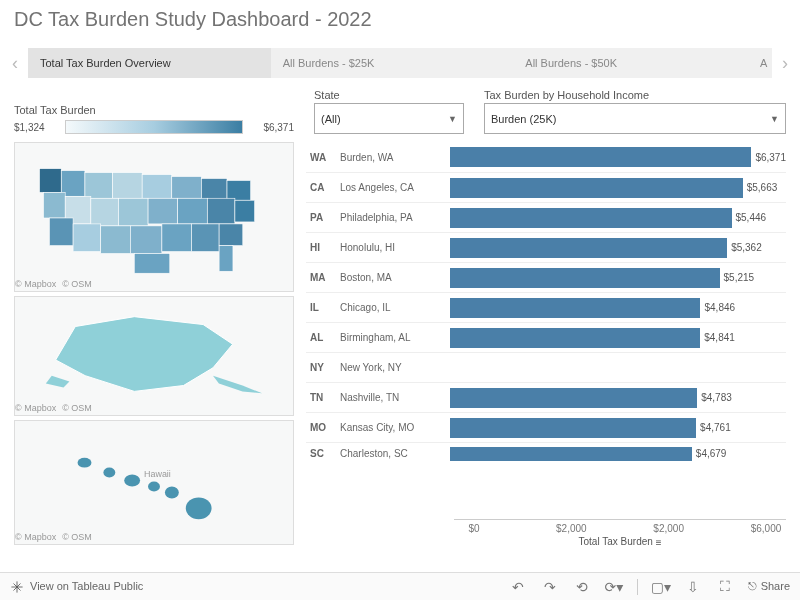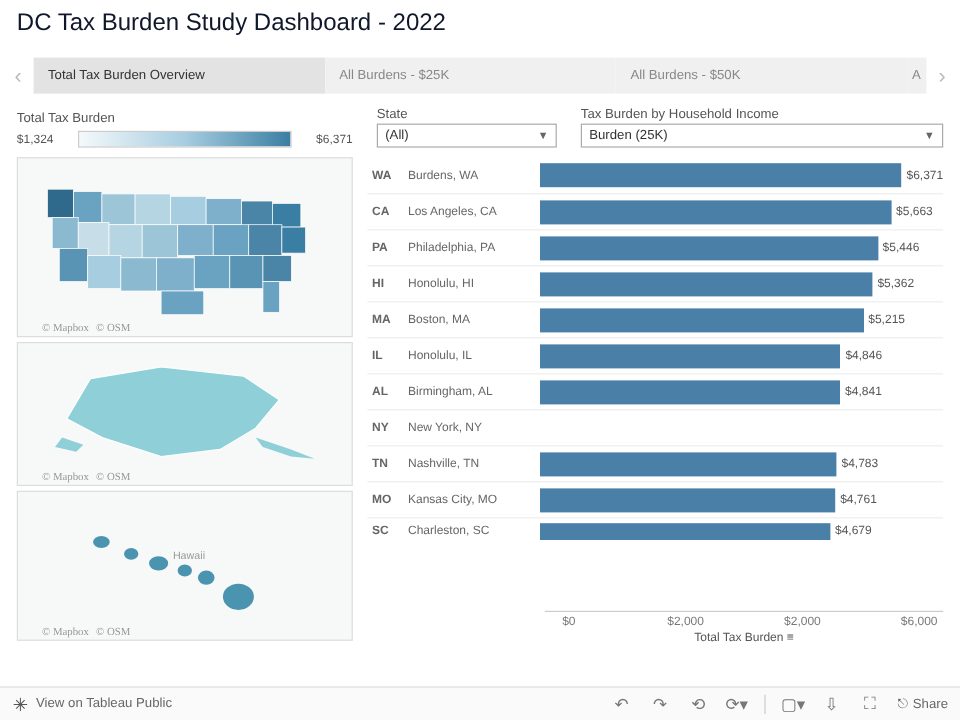--- a/index.html
+++ b/index.html
@@ -1,40 +1,40 @@
 <!DOCTYPE html>
 <html><head>
 <meta charset="utf-8">
 <style>
   * { box-sizing: border-box; margin: 0; padding: 0; }
   body { font-family: Arial, Helvetica, sans-serif; font-size: 12px; color: #333; background: #fff; width: 800px; height: 600px; overflow: hidden; position: relative; }
-  .title { font-size: 20px; font-weight: 500; padding: 8px 14px 16px; color: #0f172a; }
+  .title { font-size: 20px; font-weight: 500; padding: 8px 14px 16px; color: #737373; }
   .tabs-row { display: flex; align-items: center; padding: 0 6px; gap: 4px; }
   .tabs-arrow { width: 18px; height: 32px; display:flex; align-items:center; justify-content:center; cursor:pointer; color:#bbb; font-size:18px; }
   .tabs { display: flex; gap: 0; flex: 1; }
   .tab { flex: 1; background: #f0f0f0; padding: 9px 12px; font-size: 11px; color: #888; cursor:pointer; white-space: nowrap; overflow:hidden; }
   .tab.active { background: #e3e3e3; color: #333; font-weight: 500; }
   .tab.partial { flex: 0 0 16px; padding: 9px 4px; }
   .controls-row { display: flex; padding: 10px 14px 4px; gap: 20px; align-items:flex-end; }
   .legend-block { width: 280px; }
   .legend-title { font-size: 11px; color: #555; margin-bottom: 4px; }
   .legend-bar-row { display:flex; align-items:center; gap:20px; }
   .legend-bar { flex:1; height: 14px; background: linear-gradient(to right, #f4f9fb, #a7cde0, #3b7ea3); border:1px solid #ccc; }
   .legend-val { font-size: 10px; color:#555; }
   .dropdown-block { }
   .dropdown-label { font-size: 11px; color:#555; margin-bottom:2px; }
-  .dropdown { border:1px solid #aaa; padding: 2px 6px; font-size:11px; height:20px; display:flex; align-items:center; justify-content:space-between; min-width:140px; background:#fff; cursor:pointer; }
+  .dropdown { border:1px solid #aaa; padding: 2px 6px; font-size:11px; height:31px; display:flex; align-items:center; justify-content:space-between; min-width:140px; background:#fff; cursor:pointer; }
   .dropdown .caret { font-size:9px; color:#666; }
   .main { display:flex; padding: 4px 14px 0; gap: 12px; height: 410px; }
   .maps { width: 280px; display:flex; flex-direction:column; gap:4px; }
   .map { border:1px solid #ddd; position:relative; background:#f7f8f8; }
   .map.usa { height: 150px; }
   .map.ak { height: 120px; }
   .map.hi { height: 125px; }
-  .map-credit { position:absolute; bottom:2px; left:20px; font-size:9px; color:#999; display:flex; gap:6px;font-family:Liberation Serif, serif; }
+  .map-credit { position:absolute; bottom:2px; left:0; font-size:9px; color:#999; display:flex; gap:6px; }
   .map svg { width:100%; height:100%; }
   .bars-panel { flex:1; display:flex; flex-direction:column; }
   .bars { flex:1; overflow:hidden; }
   .bar-row { display:flex; align-items:center; height: 30px; border-top:1px solid #eee; }
   .bar-row:first-child { border-top:none; }
   .bar-state { width: 34px; font-size:10px; color:#666; padding-left:4px;font-weight:bold; }
   .bar-city { width: 110px; font-size:10px; color:#666; }
   .bar-track { flex:1; position:relative; height:100%; display:flex; align-items:center; }
   .bar-fill { background:#4a7fa8; height: 20px; }
   .bar-label { font-size:10px; color:#555; margin-left:4px; }
@@ -154,21 +154,21 @@
           <span>© Mapbox</span>
           <span>© OSM</span>
         </div>
     </div>
   </div>
 
   <div class="bars-panel">
     <div class="bars" id="bars">
         <div class="bar-row">
           <div class="bar-state">WA</div>
-          <div class="bar-city">Burdens, WA</div>
+          <div class="bar-city">Burden, WA</div>
           <div class="bar-track">
             <div class="bar-fill" style="width:98.02%"></div>
             <span class="bar-label">$6,371</span>
           </div>
         </div>
         <div class="bar-row">
           <div class="bar-state">CA</div>
           <div class="bar-city">Los Angeles, CA</div>
           <div class="bar-track">
             <div class="bar-fill" style="width:87.12%"></div>
@@ -194,21 +194,21 @@
         <div class="bar-row">
           <div class="bar-state">MA</div>
           <div class="bar-city">Boston, MA</div>
           <div class="bar-track">
             <div class="bar-fill" style="width:80.23%"></div>
             <span class="bar-label">$5,215</span>
           </div>
         </div>
         <div class="bar-row">
           <div class="bar-state">IL</div>
-          <div class="bar-city">Honolulu, IL</div>
+          <div class="bar-city">Chicago, IL</div>
           <div class="bar-track">
             <div class="bar-fill" style="width:74.55%"></div>
             <span class="bar-label">$4,846</span>
           </div>
         </div>
         <div class="bar-row">
           <div class="bar-state">AL</div>
           <div class="bar-city">Birmingham, AL</div>
           <div class="bar-track">
             <div class="bar-fill" style="width:74.48%"></div>

